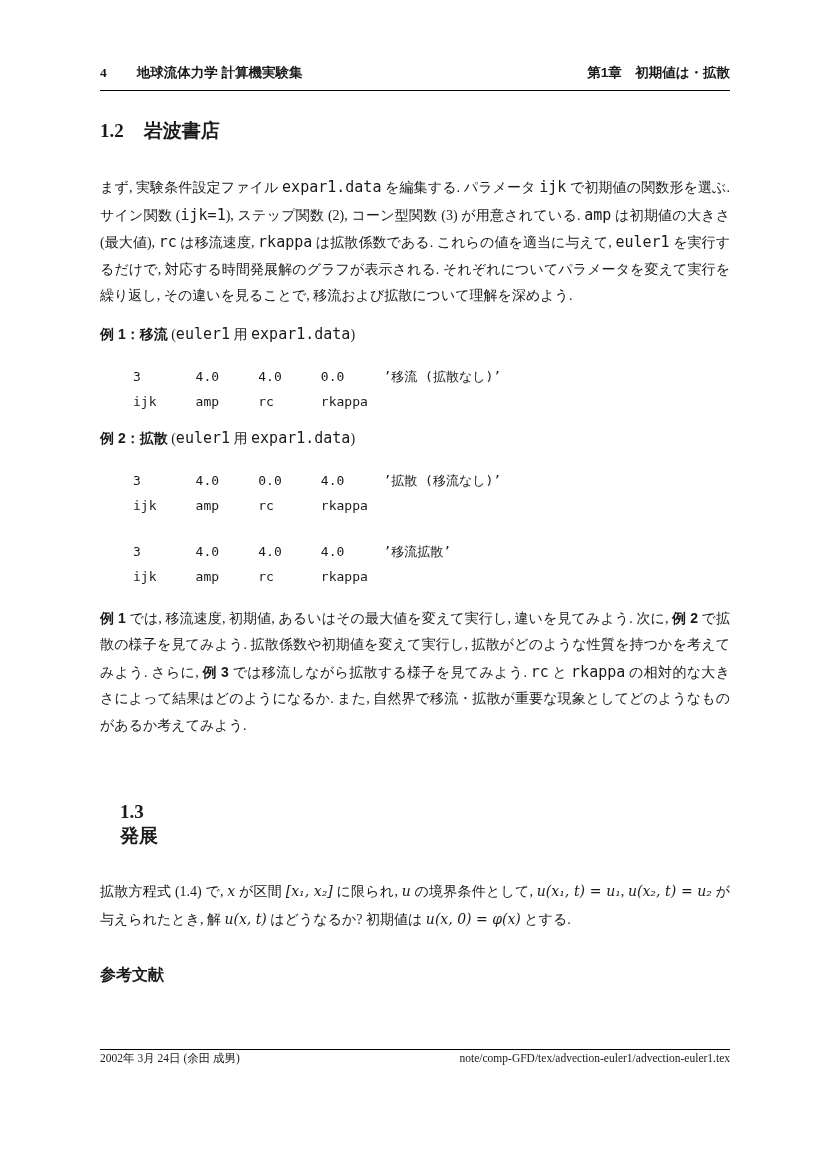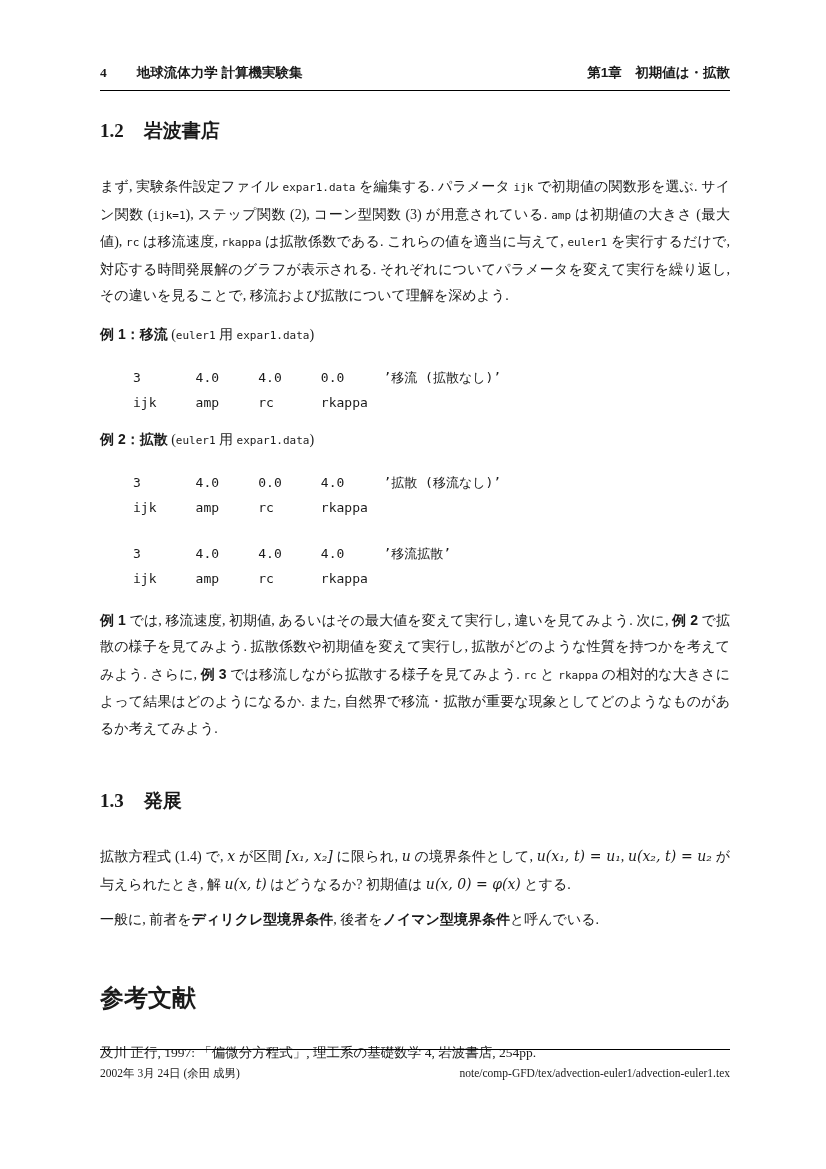--- a/index.html
+++ b/index.html
@@ -23,42 +23,42 @@
   .content { position:absolute; left:100px; width:630px; top:88px; }
   .sec-heading { margin:30px 0 0 0; font-size:19px; font-weight:bold; display:flex; align-items:baseline;text-align:center; }
   .sec-heading .num { font-family:"Liberation Serif",serif; }
   .sec-heading .ttl { font-family:"Liberation Sans","DejaVu Sans",sans-serif; margin-left:20px; }
   .para {
     margin:30px 0 0 0; font-size:14px; line-height:26.5px;
     text-align:justify;
   }
   .seg-plain { }
   .seg-bold  { font-weight:bold; font-family:"Liberation Sans","DejaVu Sans",sans-serif; }
-  .seg-code  { font-family:"DejaVu Sans Mono","Liberation Mono",monospace; font-size:11px; }
+  .seg-code  { font-family:"DejaVu Sans Mono","Liberation Mono",monospace; font-size:15px; }
   .seg-math  { font-family:"DejaVu Serif","Liberation Serif",serif; font-style:italic; }
   .example { margin:0; }
   .example-heading { margin:16px 0 0 0; font-size:14px; line-height:17px; }
   .example-code {
     margin:21px 0 16px 33px;
     font-family:"DejaVu Sans Mono","Liberation Mono",monospace;
     font-size:13px; line-height:25px; white-space:pre;
   }
   .discussion { margin-top:10px; }
-  .sec2 { margin-top:46px; }
+  .sec2 { margin-top:62px;flex-direction:column; }
   .p-first { margin-top:29px; }
   .p-follow { margin-top:8px; }
   .refs-heading {
-    margin:48px 0 0 0; font-size:24px; font-weight:bold;
+    margin:32px 0 0 0; font-size:16px; font-weight:bold;
     font-family:"Liberation Sans","DejaVu Sans",sans-serif;
   }
   .ref-entry { margin:27px 0 0 0; font-size:13.5px; line-height:24px; text-align:justify; }
   
   .running-footer {
     position:absolute; left:100px; right:96px; top:1049px;
-    border-top:1px solid #000; padding-top:16px;
+    border-top:1px solid #000; padding-top:1px;
     display:flex; justify-content:space-between; align-items:baseline;
     font-size:11.5px;
   }
 </style>
 </head>
 <body>
 
 <div class="page">
 
   <div class="running-header">
@@ -96,24 +96,22 @@
     </div>
 
     <p class="para discussion"><span class="seg-bold">例 1</span><span class="seg-plain"> では, 移流速度, 初期値, あるいはその最大値を変えて実行し, 違いを見てみよう. 次に, </span><span class="seg-bold">例 2</span><span class="seg-plain"> で拡散の様子を見てみよう. 拡散係数や初期値を変えて実行し, 拡散がどのような性質を持つかを考えてみよう. さらに, </span><span class="seg-bold">例 3</span><span class="seg-plain"> では移流しながら拡散する様子を見てみよう. </span><span class="seg-code">rc</span><span class="seg-plain"> と </span><span class="seg-code">rkappa</span><span class="seg-plain"> の相対的な大きさによって結果はどのようになるか. また, 自然界で移流・拡散が重要な現象としてどのようなものがあるか考えてみよう.</span></p>
 
     <div class="sec-heading sec2">
       <span class="num">1.3</span>
       <span class="ttl">発展</span>
     </div>
 
     <p class="para p-first"><span class="seg-plain">拡散方程式 (1.4) で, </span><span class="seg-math">x</span><span class="seg-plain"> が区間 </span><span class="seg-math">[x₁, x₂]</span><span class="seg-plain"> に限られ, </span><span class="seg-math">u</span><span class="seg-plain"> の境界条件として, </span><span class="seg-math">u(x₁, t) = u₁</span><span class="seg-plain">, </span><span class="seg-math">u(x₂, t) = u₂</span><span class="seg-plain"> が与えられたとき, 解 </span><span class="seg-math">u(x, t)</span><span class="seg-plain"> はどうなるか? 初期値は </span><span class="seg-math">u(x, 0) = φ(x)</span><span class="seg-plain"> とする.</span></p>
-    <p class="para p-follow"><span class="seg-plain">一般に, 前者を</span><span class="seg-bold">ディリクレ型境界条件</span><span class="seg-plain">, 後者を</span><span class="seg-bold">ノイマン型境界条件</span><span class="seg-plain">と呼んでいる.</span></p>
 
     <div class="refs-heading">参考文献</div>
-    <p class="ref-entry">及川 正行, 1997: 「偏微分方程式」, 理工系の基礎数学 4, 岩波書店, 254pp.</p>
 
   </div>
 
   <div class="running-footer">
     <span>2002年 3月 24日 (余田 成男)</span>
     <span>note/comp-GFD/tex/advection-euler1/advection-euler1.tex</span>
   </div>
 
 </div>
 

